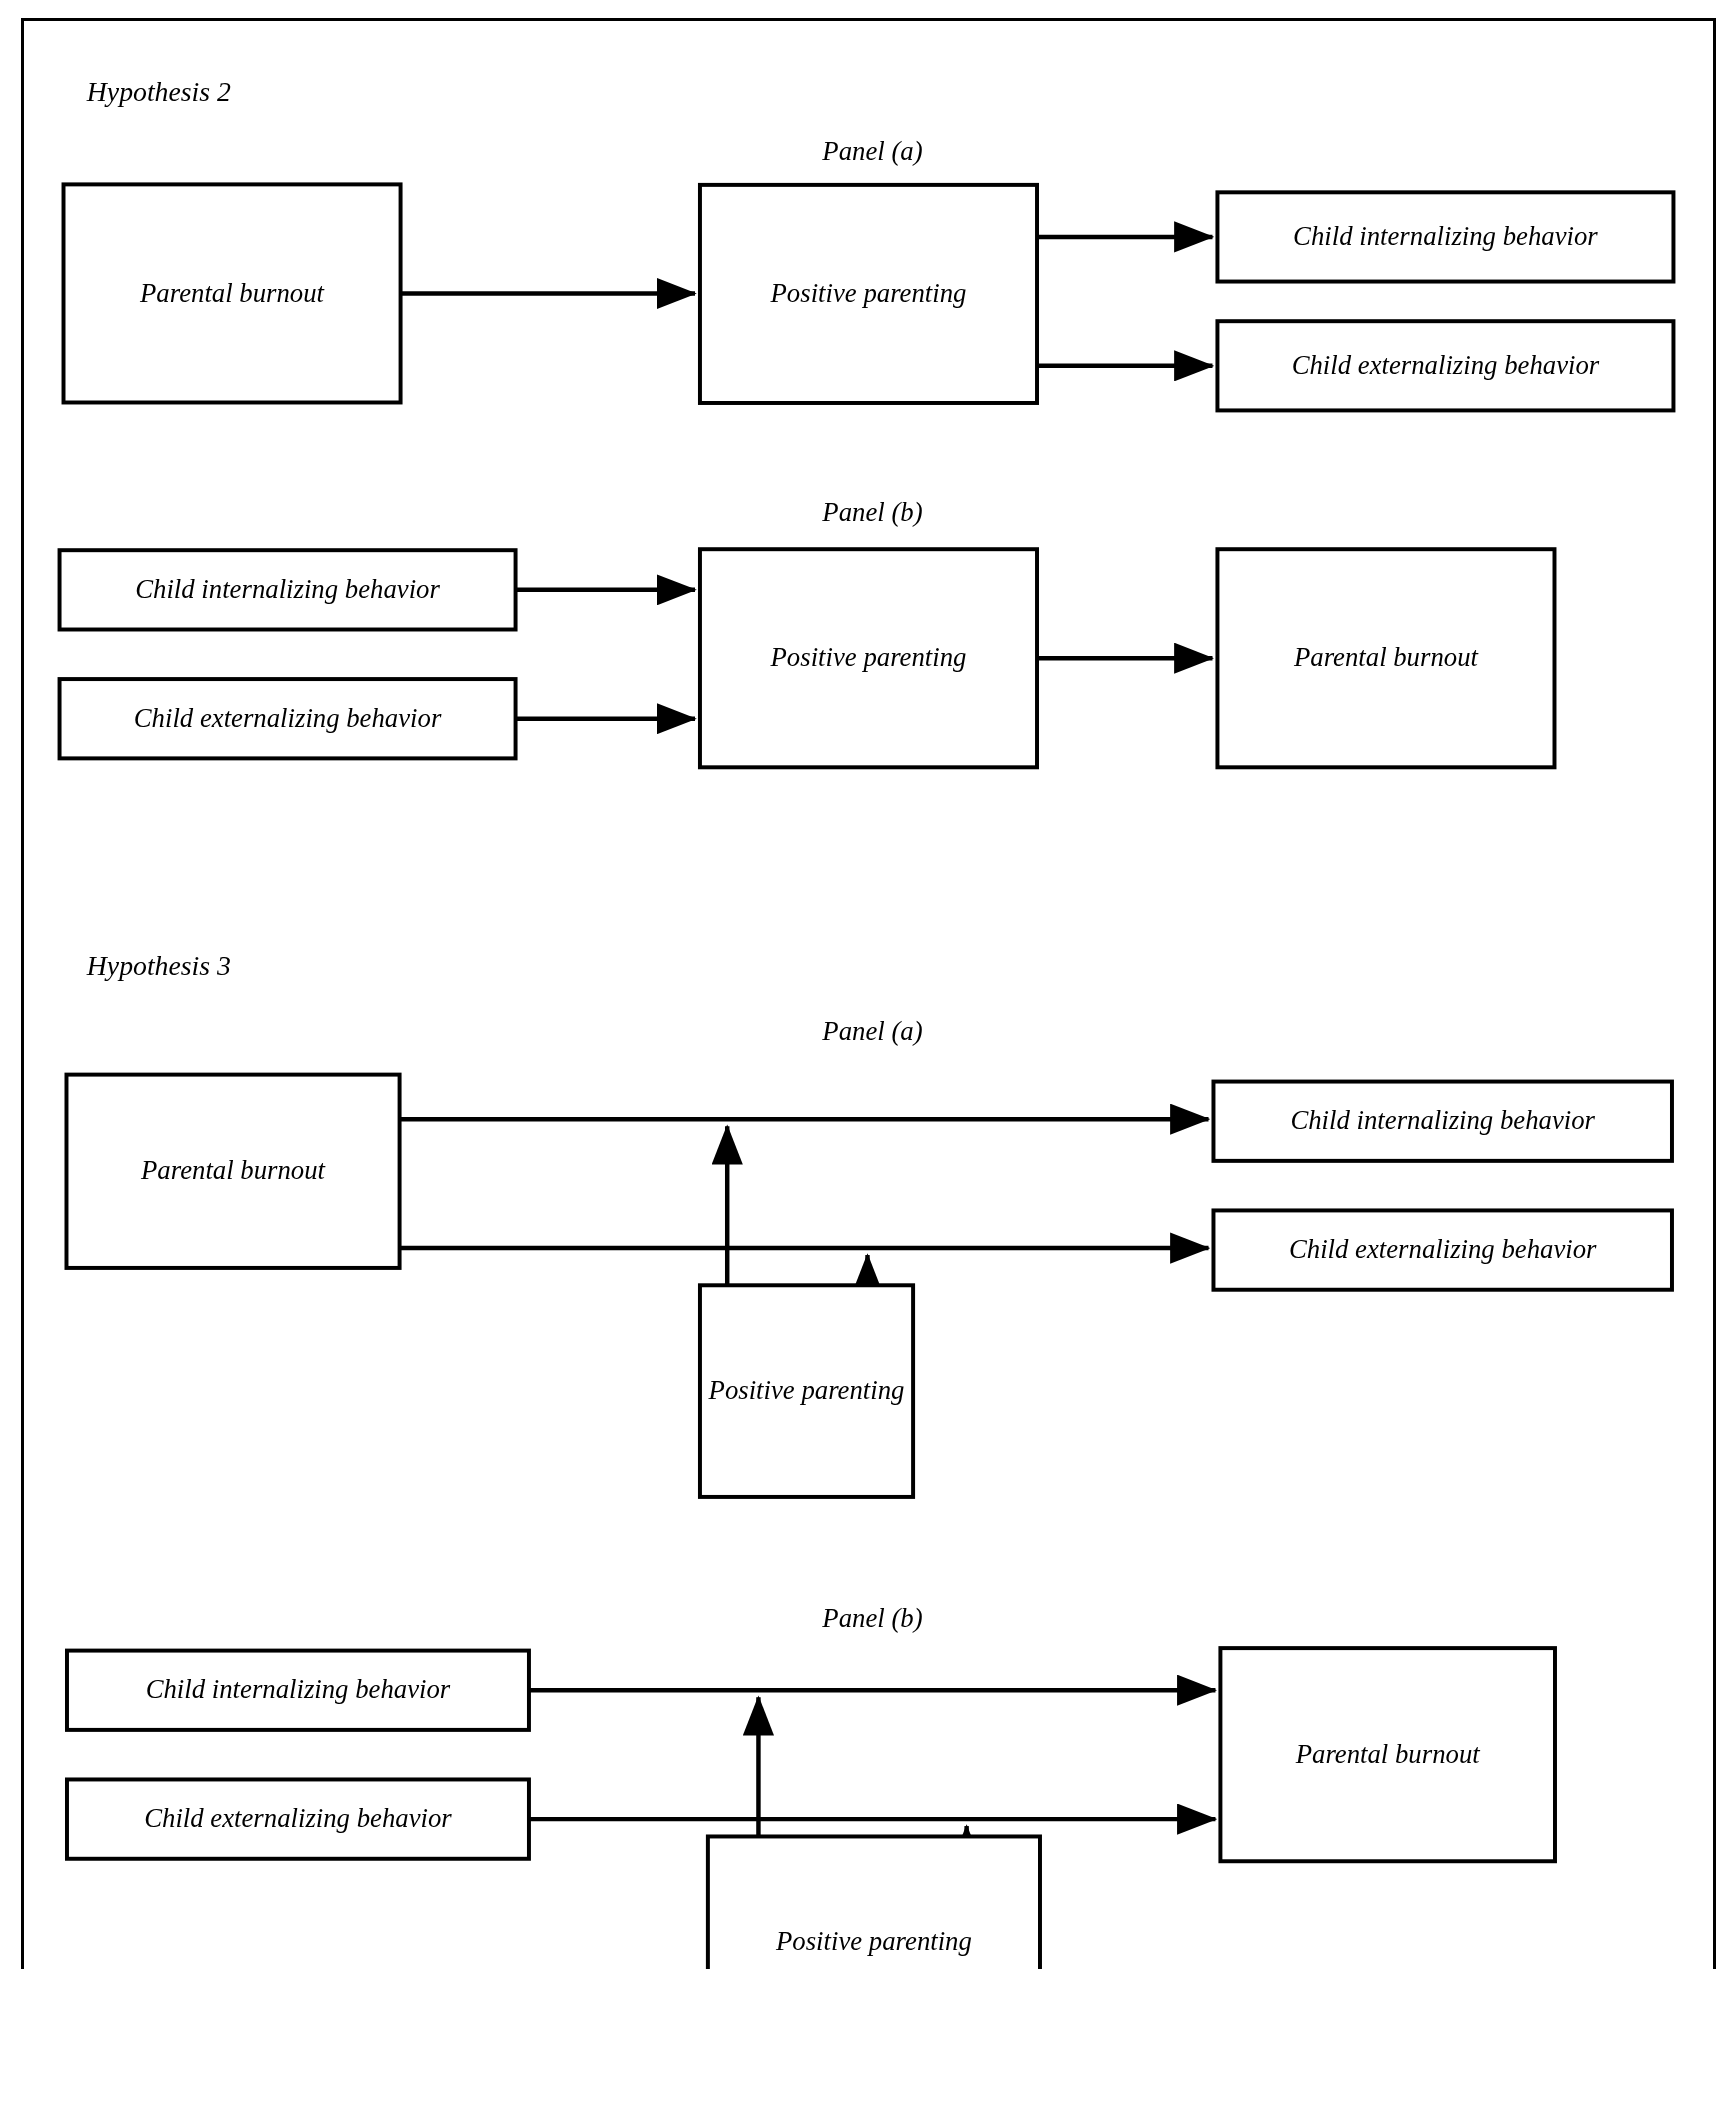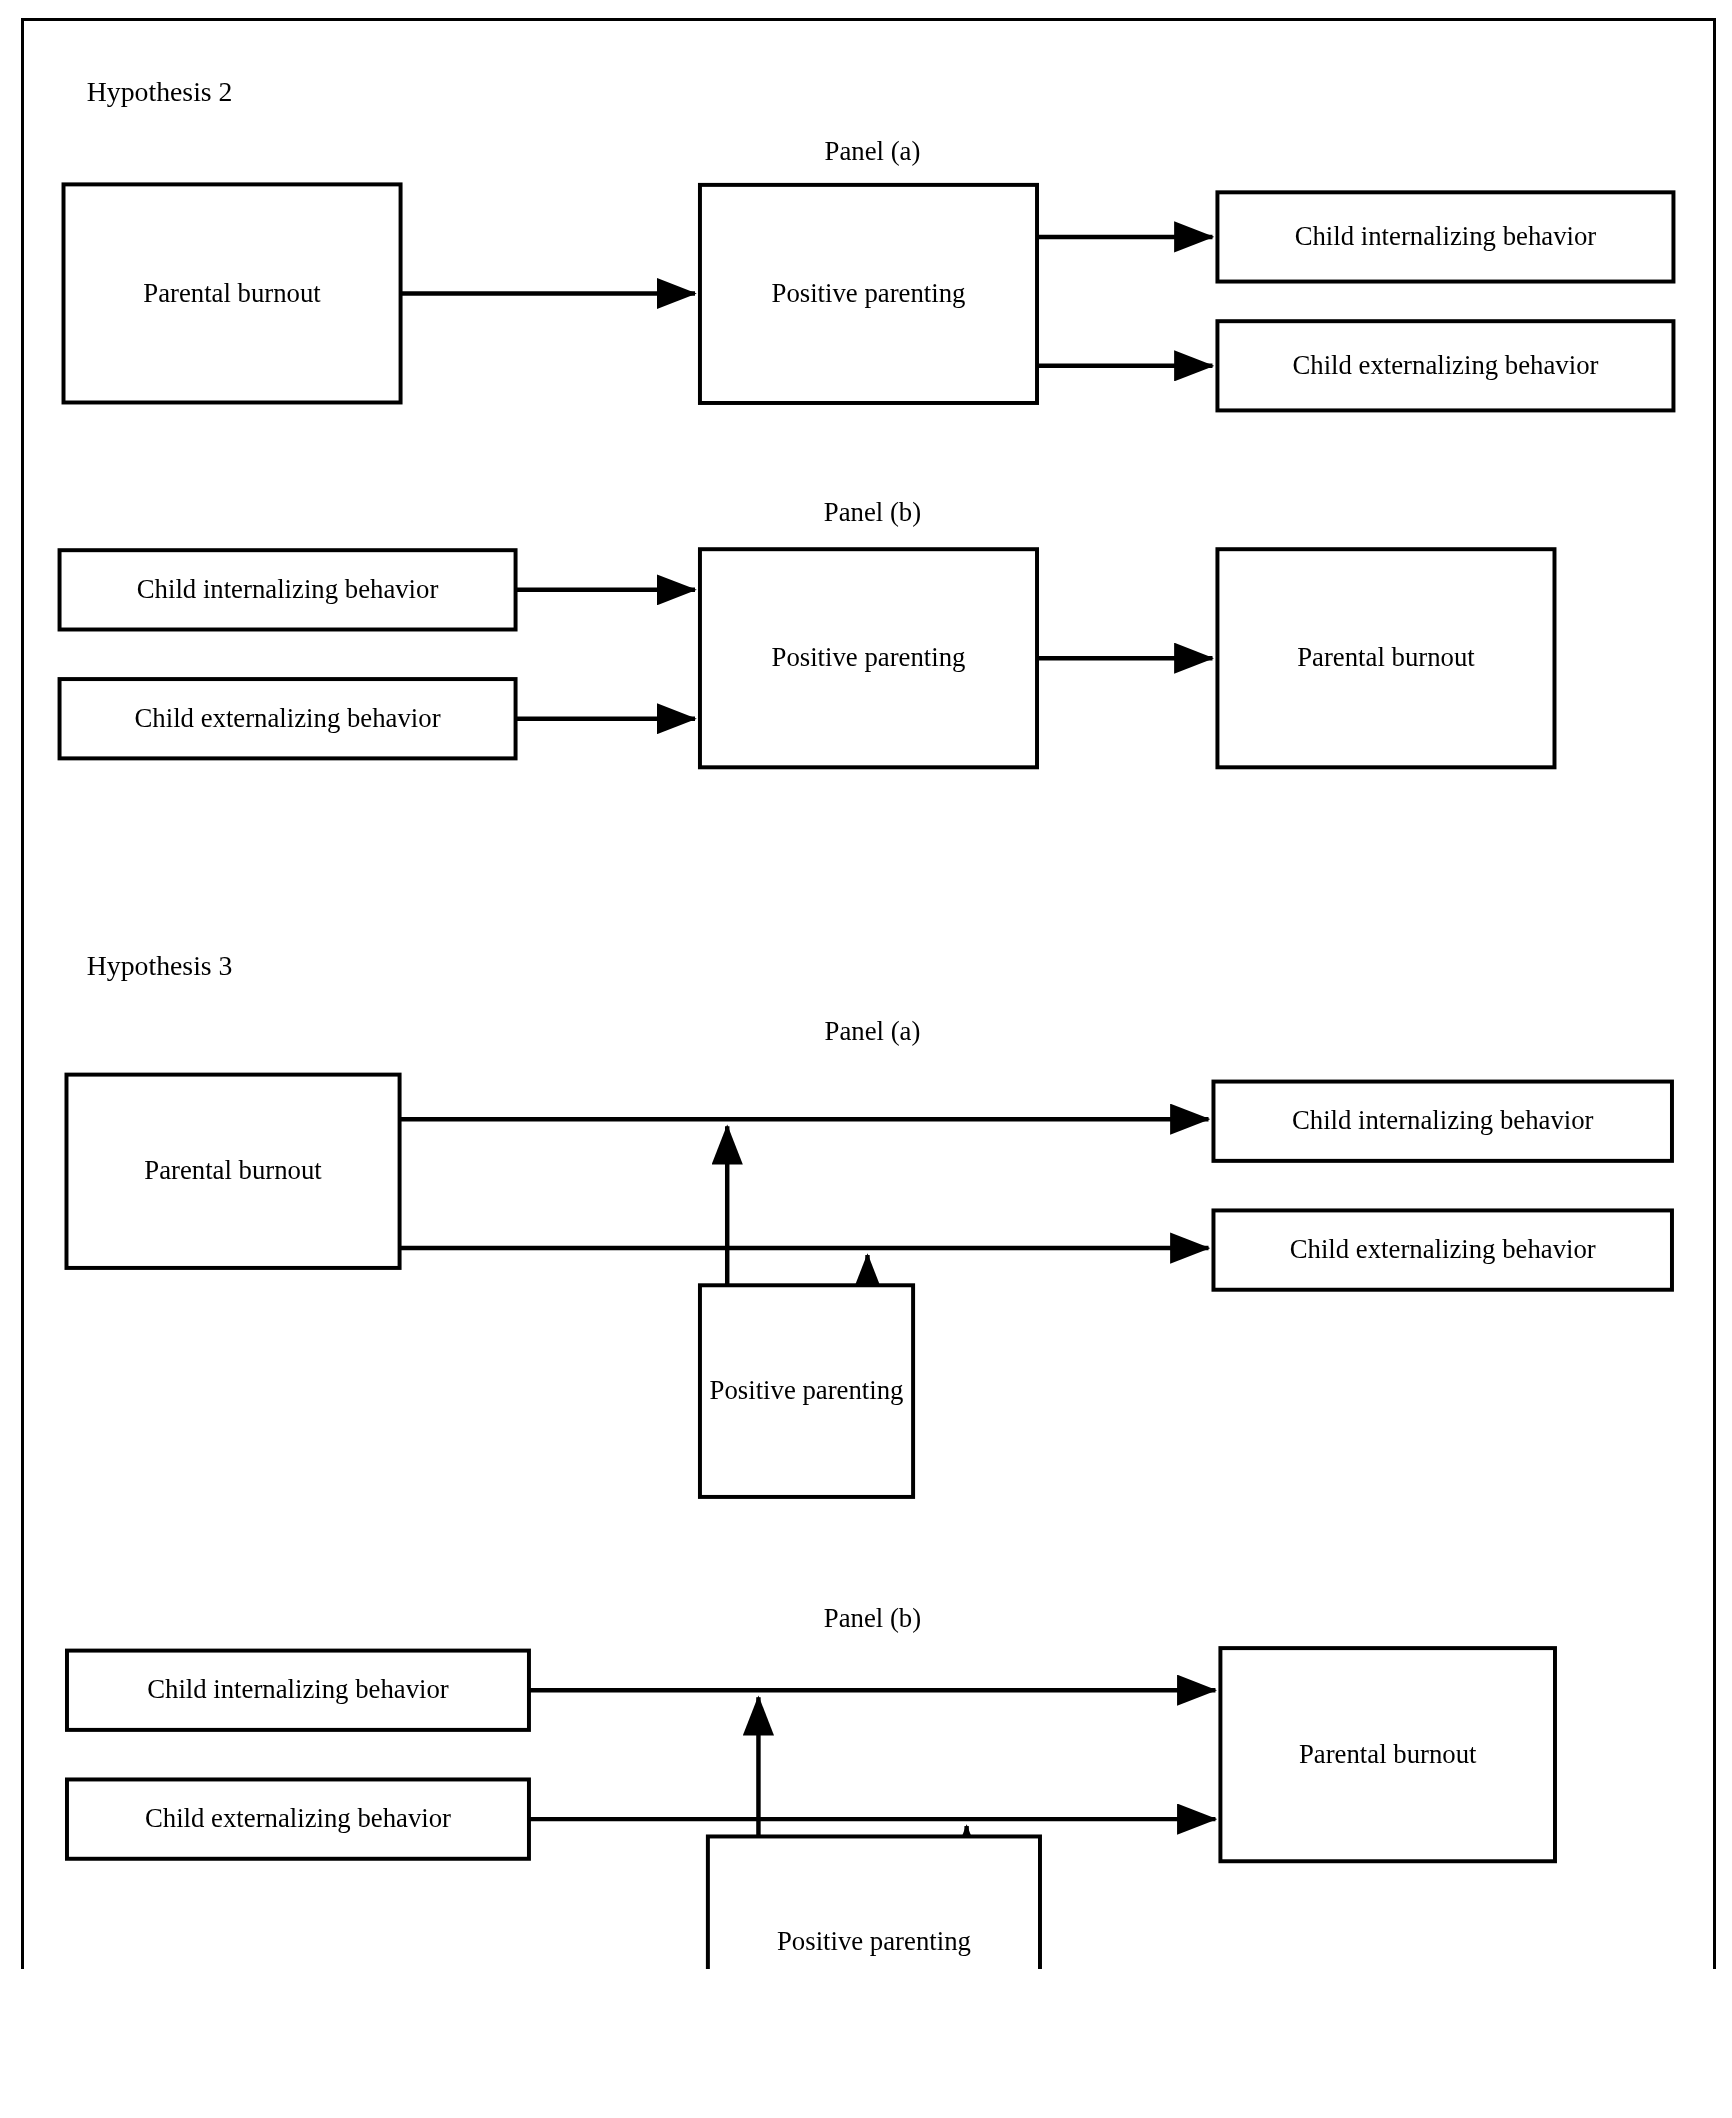--- a/index.html
+++ b/index.html
@@ -1,17 +1,17 @@
 <!DOCTYPE html>
 <html style="font-size:8px"><head>
 <meta charset="utf-8">
 <style>
   html,body{margin:0;padding:0;background:#ffffff;}
   body{font-family:"Liberation Serif","DejaVu Serif",serif;}
-  #page{position:relative;width:1733px;height:1969px;background:#ffffff;overflow:hidden;}
+  #page{position:relative;width:1733px;height:1969px;background:#ffffff;overflow:hidden;font-style:italic;}
   #frame{position:absolute;left:21px;top:18.3px;width:1695px;height:2086px;border:3.5px solid #000;box-sizing:border-box;background:#fff;}
   svg#diagram{position:absolute;left:0;top:0;width:1733px;height:2119px;}
   .node-rect{fill:#ffffff;stroke:#000000;stroke-width:8;}
   .edge{stroke:#000000;stroke-width:9;fill:none;}
   .node-label{font-family:"Liberation Serif","DejaVu Serif",serif;font-size:54px;fill:#000000;text-anchor:middle;dominant-baseline:middle;}
   .section-title{font-family:"Liberation Serif","DejaVu Serif",serif;font-size:56px;fill:#000000;text-anchor:start;dominant-baseline:middle;}
   .panel-title{font-family:"Liberation Serif","DejaVu Serif",serif;font-size:54px;fill:#000000;text-anchor:middle;dominant-baseline:middle;}
 </style>
 </head>
 <body>

